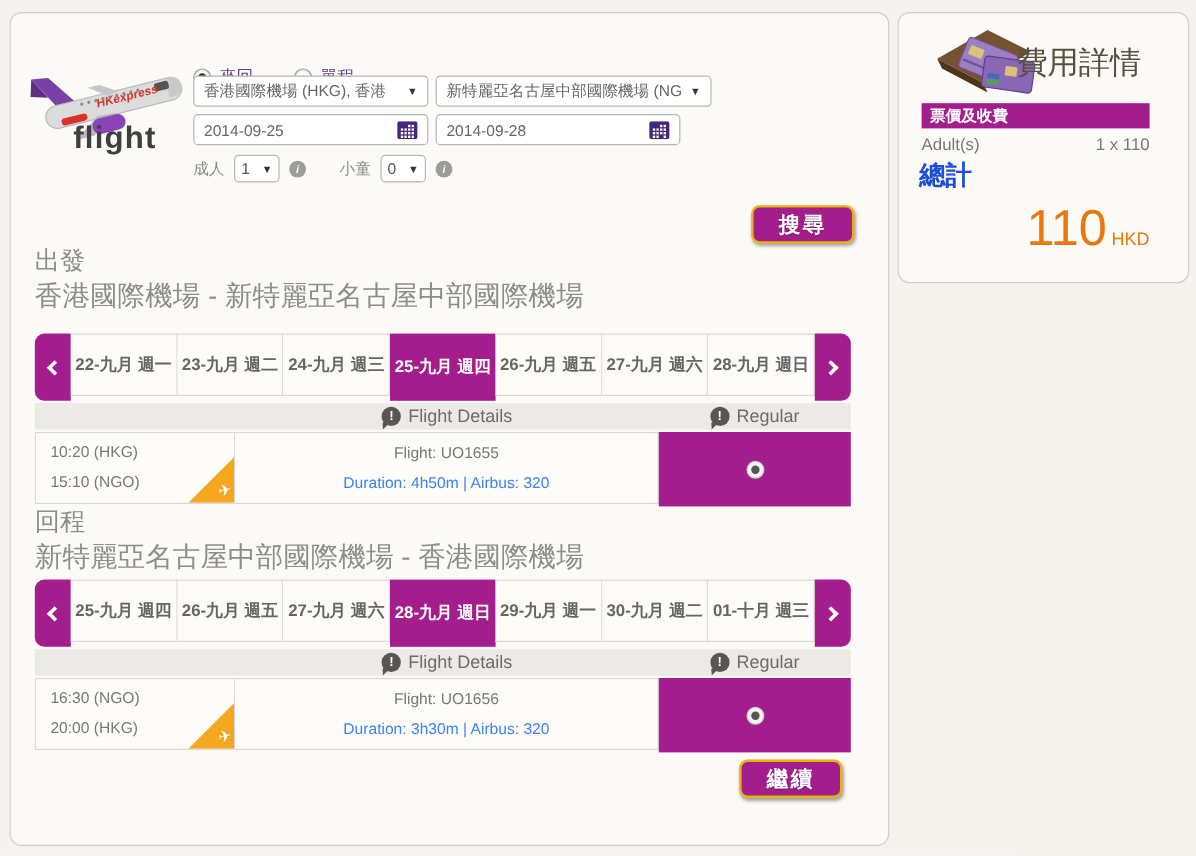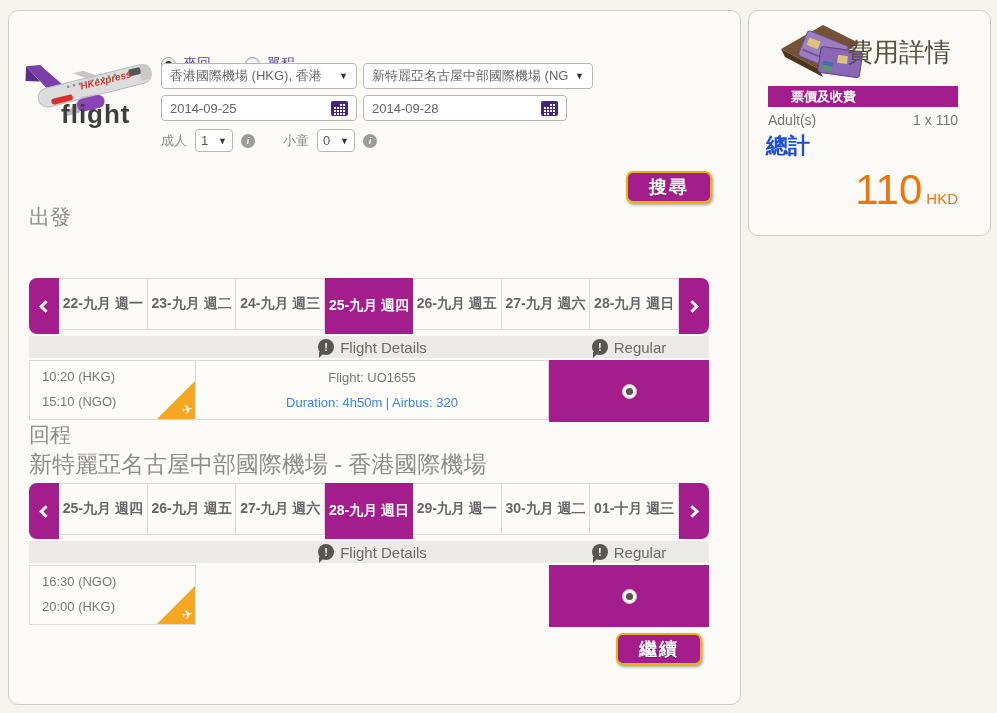--- a/index.html
+++ b/index.html
@@ -110,21 +110,21 @@
   .out-row     { top: 349px; }
   .in-heading  { top: 410px; }
   .in-route    { top: 438px; }
   .in-carousel { top: 472px; }
   .in-tblhead  { top: 530px; }
   .in-row      { top: 554px; }
 
   
   .cards-img { position: absolute; left: 26px; top: 8px; width: 104px; height: 68px; }
   .fare-title { position: absolute; left: 98px; top: 24px; font-size: 26px; color: #56503F; }
-  .fare-bar { position: absolute; left: 19px; top: 75px; width: 190px; height: 21px; background: #A31E8C; color: #fff; font-size: 13px; font-weight: bold; display: flex; align-items: center; padding-left: 23px; }
+  .fare-bar { position: absolute; left: 19px; top: 75px; width: 190px; height: 21px; background: #A31E8C; color: #fff; font-size: 13px; font-weight: bold; display: flex; align-items: center; padding-left: 7px; }
   .fare-line { position: absolute; left: 19px; top: 101px; width: 190px; display: flex; justify-content: space-between; font-size: 14px; color: #777; }
   .fare-total-label { position: absolute; left: 17px; top: 120px; font-size: 22px; font-weight: bold; color: #1d4ed8; }
   .amount-wrap { position: absolute; left: 19px; top: 155px; width: 190px; text-align: right; }
   .amount-big { font-size: 42px; color: #E8770E; }
   .amount-cur { font-size: 15px; color: #E8770E; margin-left: 4px; }
 </style>
 </head>
 <body>
 
 <div class="panel main-panel">
@@ -235,20 +235,21 @@
     <span class="pax-select">
       <span>0</span>
       <span class="caret">▼</span>
     </span>
     <span class="info-circle">i</span>
   </div>
 
   <div class="btn search-btn">搜尋</div>
 
   <div class="sec-heading out-heading">出發</div>
+  <div class="sec-route out-route">香港國際機場 - 新特麗亞名古屋中部國際機場</div>
 
   <div class="carousel out-carousel">
     <div class="car-arrow left">
         <span class="chev l"></span>
       </div>
     <div class="car-cell">22-九月 週一</div>
     <div class="car-cell">23-九月 週二</div>
     <div class="car-cell">24-九月 週三</div>
     <div class="car-cell selected">25-九月 週四</div>
     <div class="car-cell">26-九月 週五</div>
@@ -315,20 +316,24 @@
       <span>Regular</span>
     </div>
   </div>
 
   <div class="flight-row in-row">
     <div class="cell-times">
       <div class="t1">16:30 (NGO)</div>
       <div class="t2">20:00 (HKG)</div>
       <div class="corner-tri"></div>
       <div class="corner-plane">✈</div>
+    </div>
+    <div class="cell-mid">
+      <div class="m1">Flight: UO1656</div>
+      <div class="m2">Duration: 3h30m | Airbus: 320</div>
     </div>
     <div class="cell-fare">
       <span class="fare-radio"></span>
     </div>
   </div>
 
   <div class="btn continue-btn">繼續</div>
 </div>
 
 <div class="panel fare-panel">

